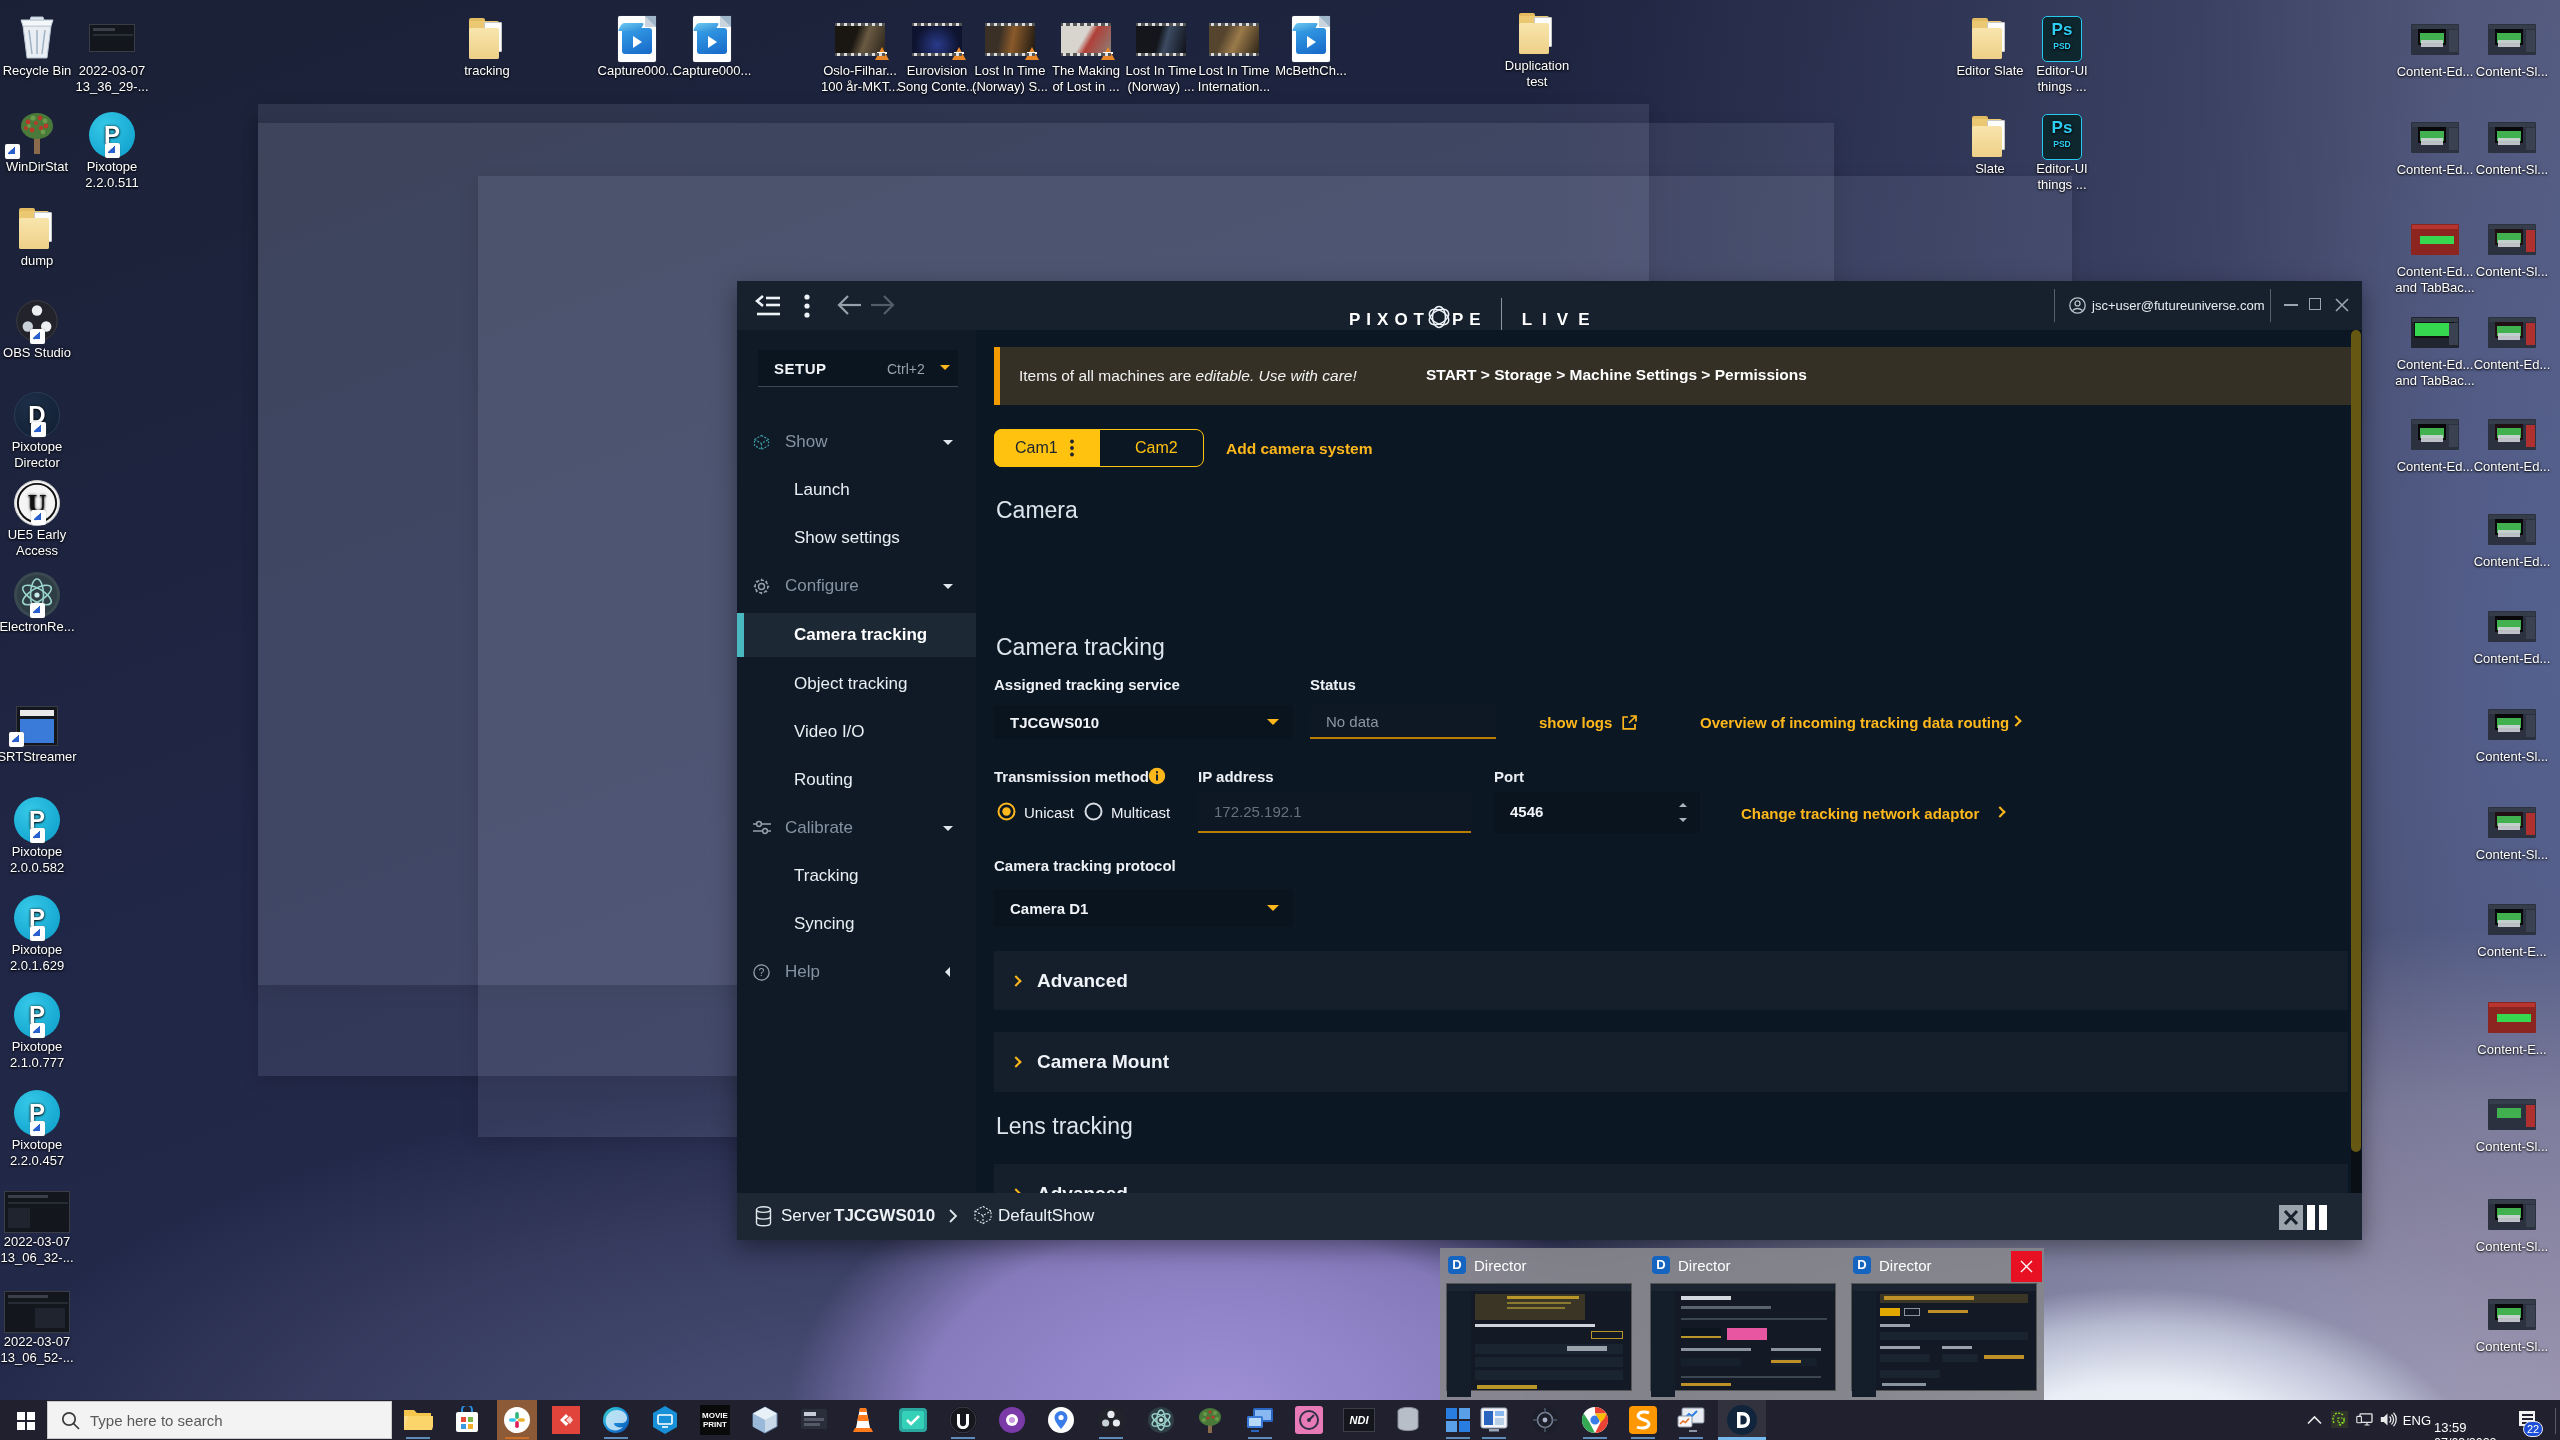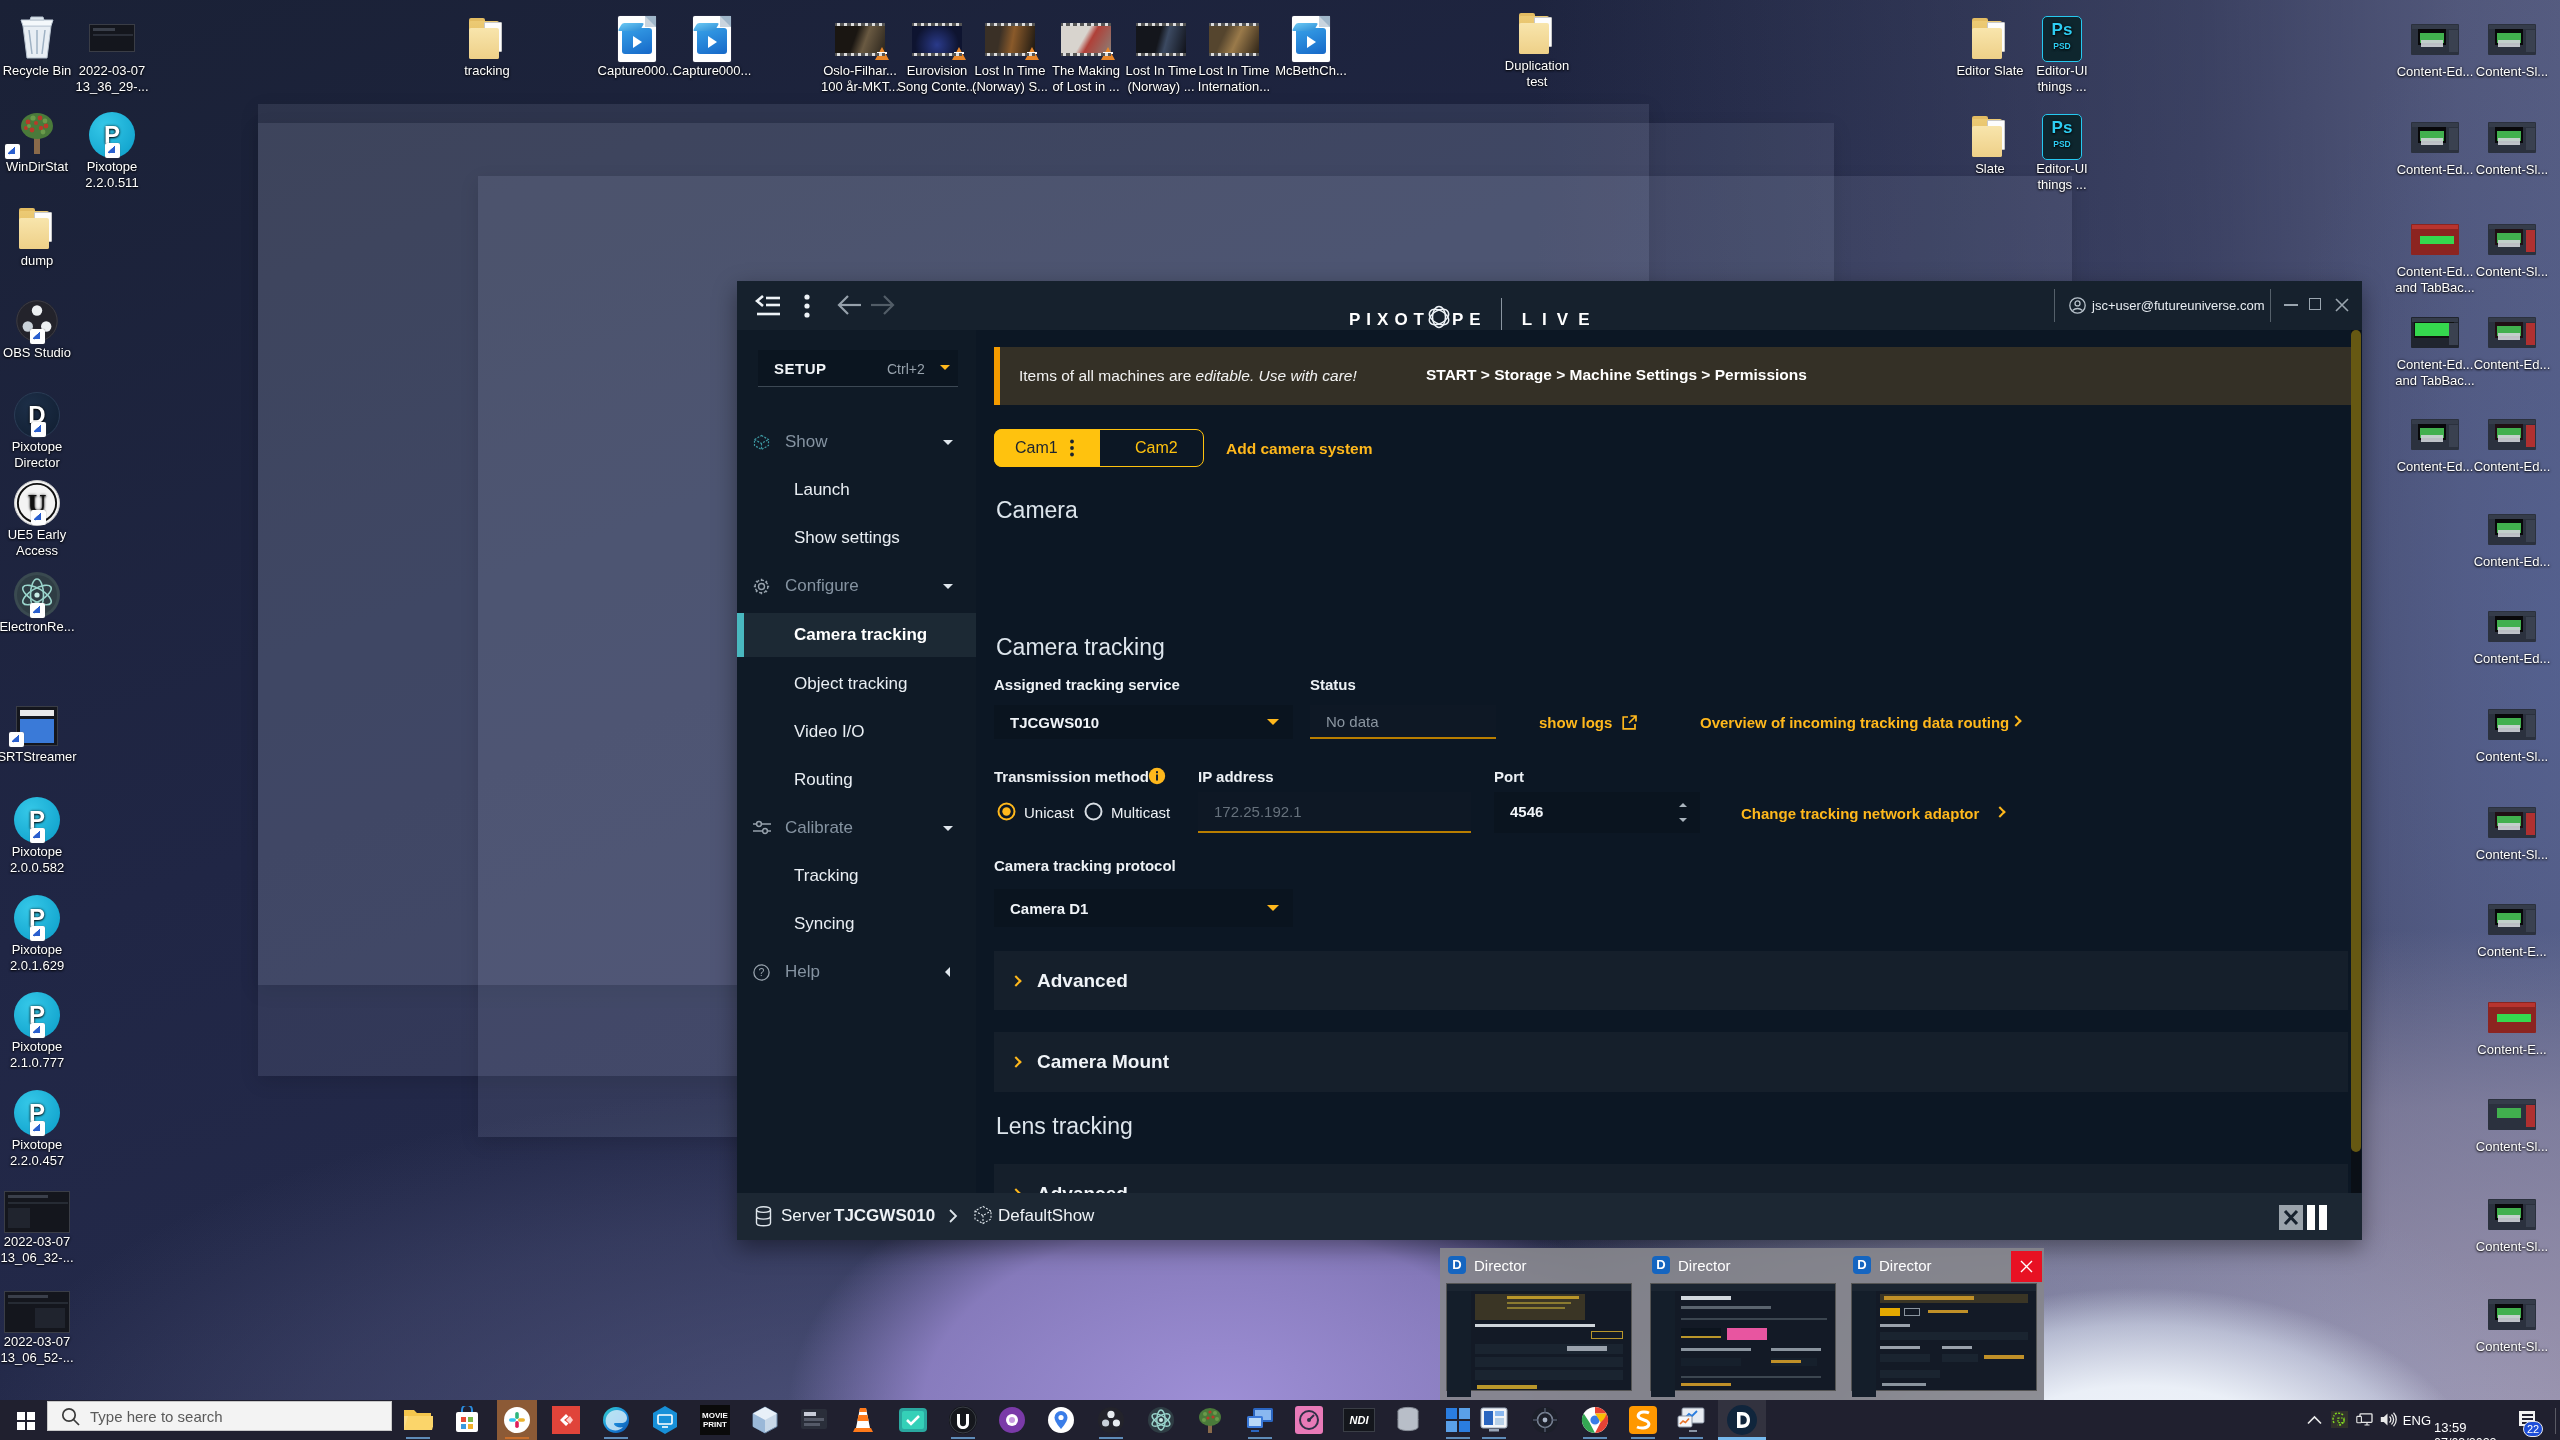--- a/index.html
+++ b/index.html
@@ -941,21 +941,21 @@
 
 <div id="taskbar"></div>
 <svg class="tico" style="left:10px;top:1404px" width="32" height="32" viewBox="0 0 32 32">
     <g fill="#fff">
       <rect x="7" y="8" width="8" height="8"></rect>
       <rect x="17" y="8" width="8" height="8"></rect>
       <rect x="7" y="18" width="8" height="8"></rect>
       <rect x="17" y="18" width="8" height="8"></rect>
     </g>
   </svg>
-<div style="position:absolute;left:47px;top:1401px;width:345px;height:30px;background:#f3f3f3;border:1px solid #c8c8c8;display:flex;align-items:center">
+<div style="position:absolute;left:47px;top:1401px;width:345px;height:38px;background:#f3f3f3;border:1px solid #c8c8c8;display:flex;align-items:center">
 <svg style="margin-left:13px" width="19" height="19" viewBox="0 0 19 19">
       <circle cx="8" cy="8" r="6.2" fill="none" stroke="#3a3a3a" stroke-width="1.7"></circle>
       <line x1="12.5" y1="12.5" x2="18" y2="18" stroke="#3a3a3a" stroke-width="1.7"></line>
     </svg>
 <span style="margin-left:10px;font-size:15px;color:#5a5a5a">Type here to search</span>
   </div>
 <div class="tico" style="left:402px;top:1404px">
     <svg width="30" height="26" viewBox="0 0 30 26">
       <path d="M1 3 h10 l3 3 h14 v17 h-27 z" fill="#f4c64d"></path>
       <path d="M1 9 h28 v14 h-28 z" fill="#fbdd87"></path>

